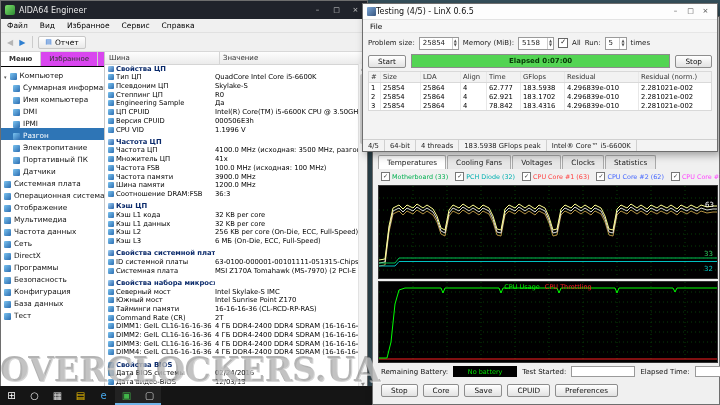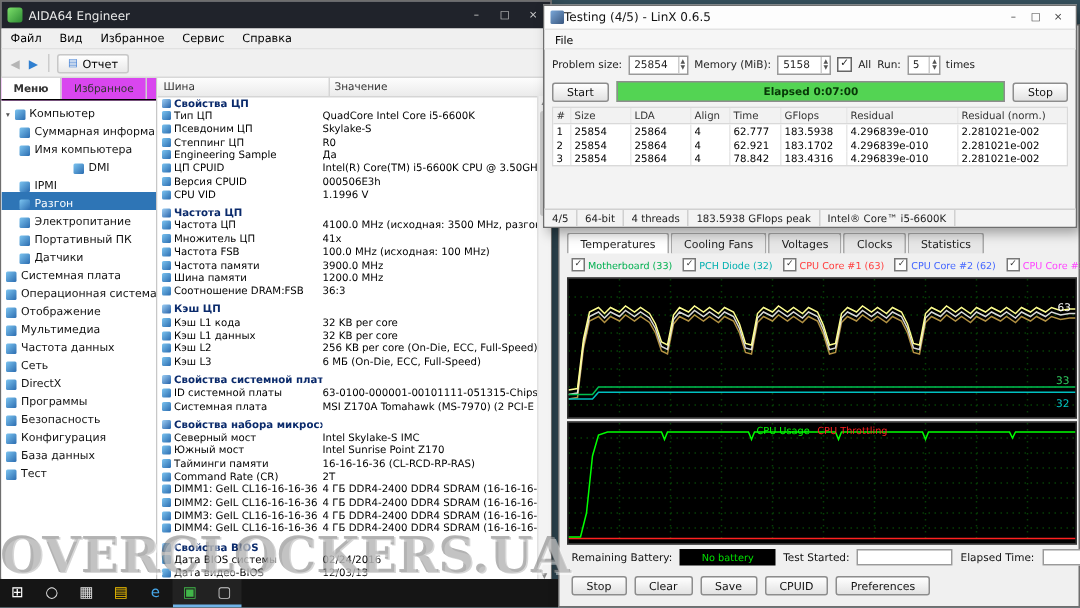--- a/index.html
+++ b/index.html
@@ -152,21 +152,21 @@
             <div class="titem" style="padding-left: 12px;">
               <span class="ic"></span>
               <span>Суммарная информация</span>
             </div>
 
             <div class="titem" style="padding-left: 12px;">
               <span class="ic"></span>
               <span>Имя компьютера</span>
             </div>
 
-            <div class="titem" style="padding-left: 12px; margin-left: 36px;">
+            <div class="titem" style="padding-left: 12px;">
               <span class="ic"></span>
               <span>DMI</span>
             </div>
 
             <div class="titem" style="padding-left: 12px;">
               <span class="ic"></span>
               <span>IPMI</span>
             </div>
 
             <div class="titem selected" style="padding-left: 12px;">
@@ -695,21 +695,21 @@
       <span>Remaining Battery:</span>
       <span class="bat">No battery</span>
       <span>Test Started:</span>
       <span class="sfield"></span>
       <span>Elapsed Time:</span>
       <span class="sfield"></span>
     </div>
     <div class="stab-btns">
 
     <span class="btn">Stop</span>
-        <span class="btn">Clear</span>
+        <span class="btn">Core</span>
         <span class="btn">Save</span>
         <span class="btn">CPUID</span>
         <span class="btn">Preferences</span>
       </div>
   </div>
 
   <div class="win" id="linx">
     <div class="linx-title">
       <span class="linx-ic"></span>
       <span class="t">Testing (4/5) - LinX 0.6.5</span>

